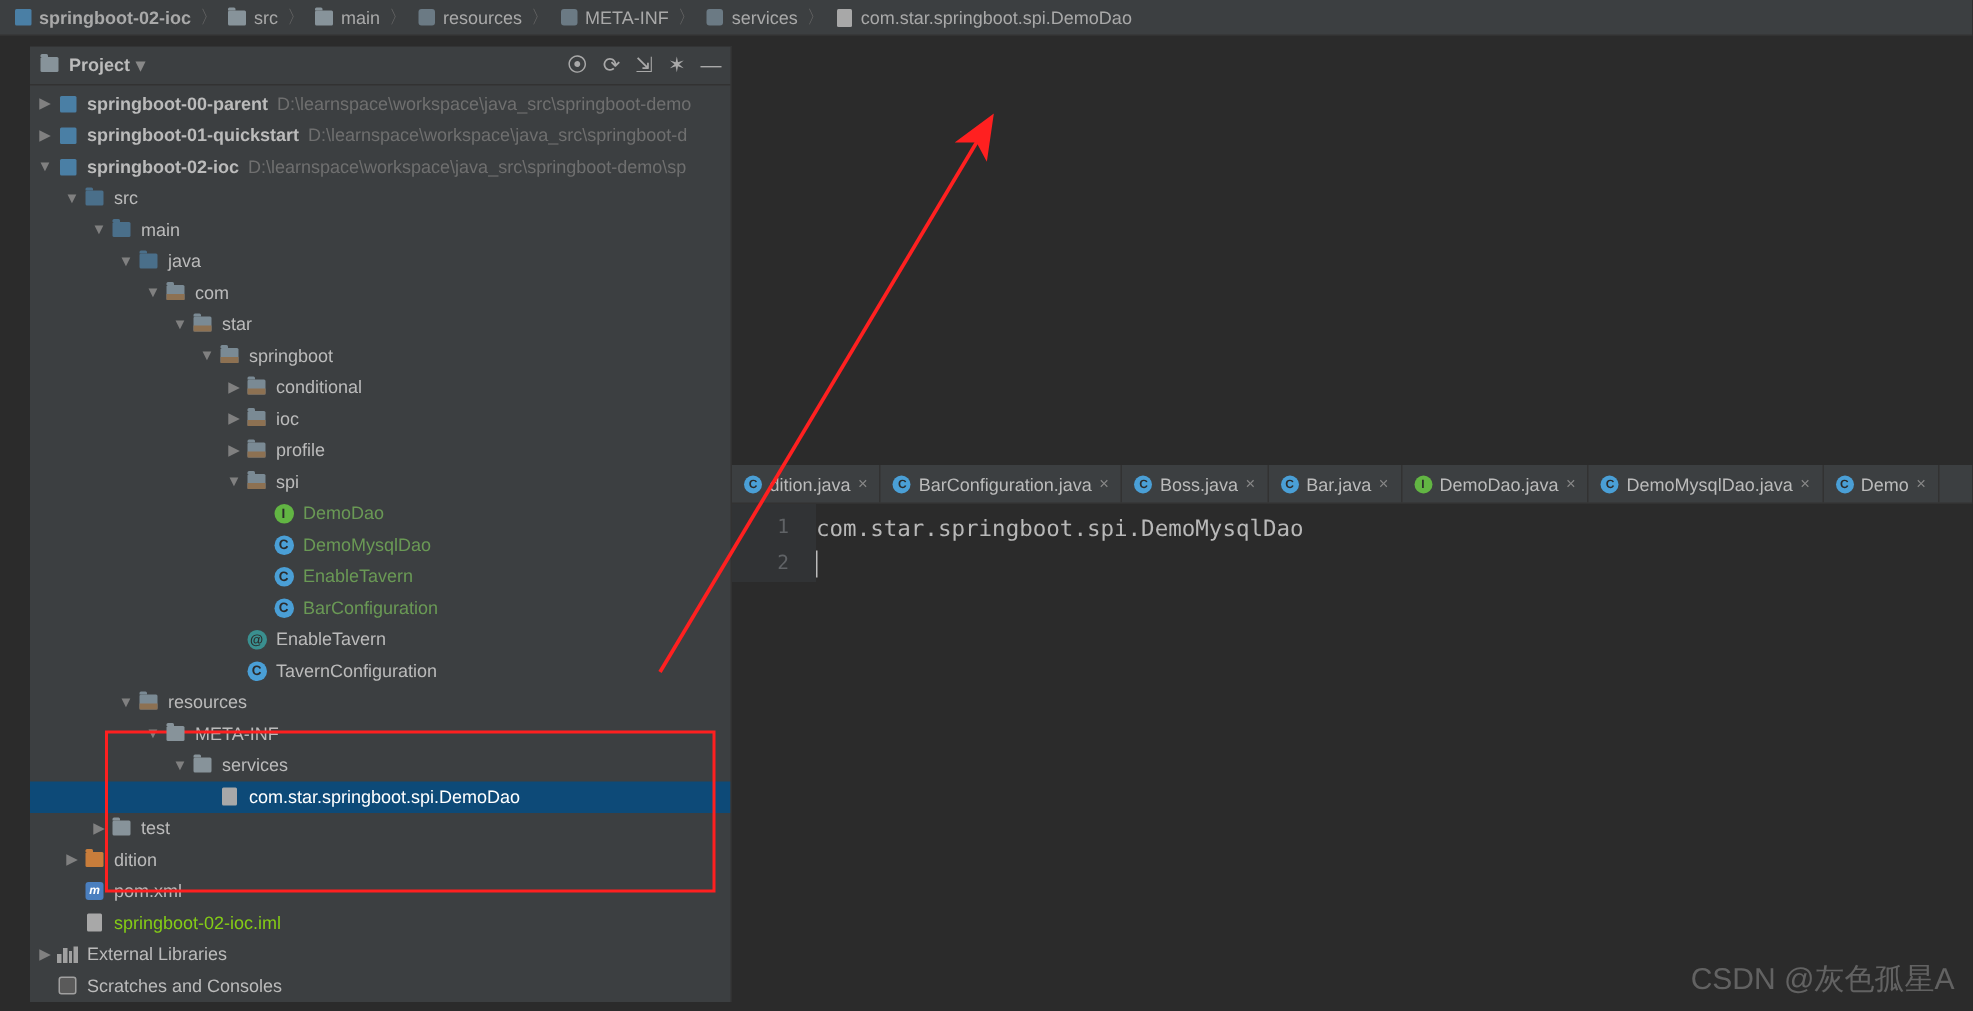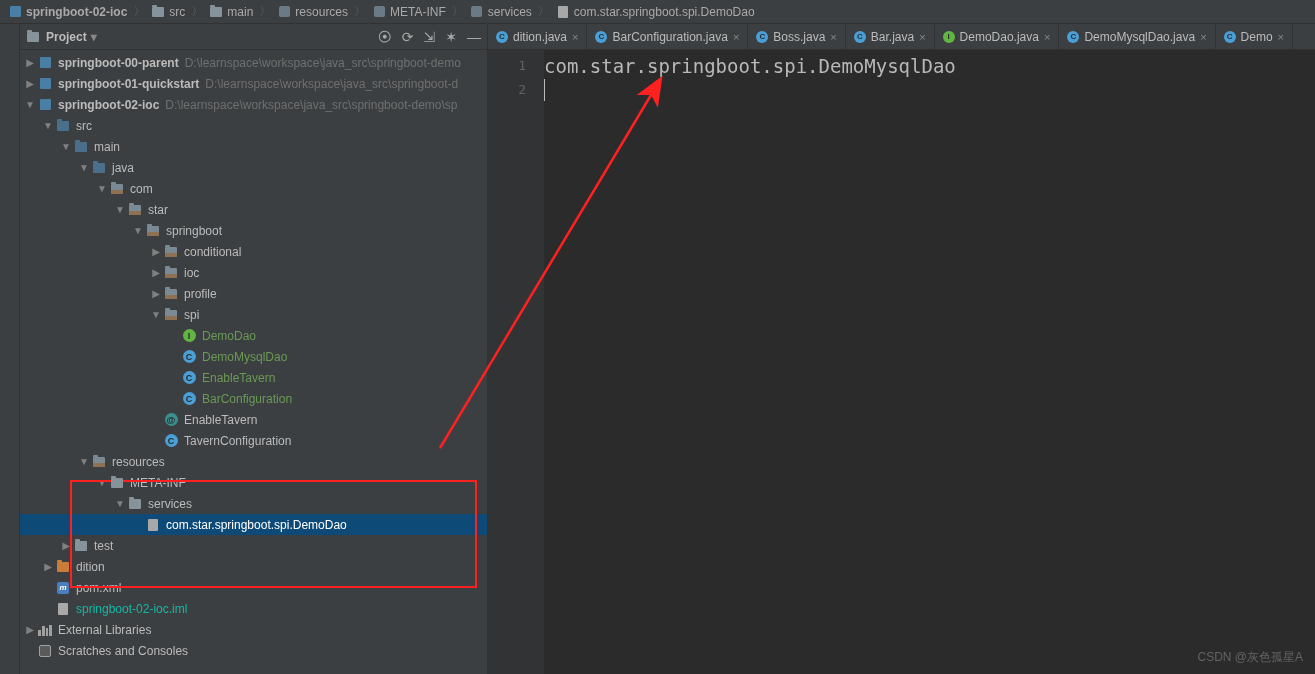--- a/index.html
+++ b/index.html
@@ -18,21 +18,21 @@
   background: #3c3f41;
   border-bottom: 1px solid #323232;
 }
 .bc-item { display: flex; align-items: center; color: #a9a9a9; padding: 0 2px; }
 .bc-sep { color: #666; margin: 0 4px; }
 .bc-icon { width: 14px; height: 14px; margin-right: 4px; display: inline-flex; align-items: center; justify-content: center; }
 .folder-ic { width: 12px; height: 10px; background: #87939a; border-radius: 1px; position: relative; }
 .folder-ic::before { content: ""; position: absolute; top: -2px; left: 0; width: 5px; height: 2px; background: #87939a; border-radius: 1px 1px 0 0; }
 .pkg-ic { width: 11px; height: 11px; background: #6b7a84; border-radius: 2px; }
 .file-ic { width: 10px; height: 12px; background: #a8a8a8; border-radius: 1px; }
-.main { display: flex; height: calc(100% - 24px); }
+.main { display: flex; height: calc(100% - 24px); align-items: center; }
 .gutter-left {
   width: 20px; background: #3c3f41; border-right: 1px solid #323232;
   display: flex; flex-direction: column; align-items: center;
 }
 .sidebar {
   width: 468px; background: #3c3f41;
   display: flex; flex-direction: column;
   border-right: 1px solid #323232;
 }
 .sb-header {
@@ -65,21 +65,21 @@
 .dir-orange { background: #c87d3b; }
 .dir-orange::before { background: #c87d3b; }
 .pkg-brown { width: 12px; height: 10px; background: #7a8a94; border-radius: 1px; position: relative; }
 .pkg-brown::before { content: ""; position: absolute; top: -2px; left: 0; width: 5px; height: 2px; background: #7a8a94; border-radius: 1px 1px 0 0; }
 .pkg-brown::after { content: ""; position: absolute; bottom: 0; left: 0; width: 12px; height: 4px; background: #8d7152; }
 .circle { width: 13px; height: 13px; border-radius: 50%; display: flex; align-items: center; justify-content: center; font-size: 9px; font-weight: bold; color: #2b2b2b; }
 .c-green { background: #62b543; }
 .c-blue { background: #4a9fd6; }
 .c-teal { background: #3a8f8f; }
 .xml-ic { width: 12px; height: 12px; background: #4a7fbf; font-size: 8px; color: white; text-align: center; line-height: 12px; font-style: italic; font-weight: bold; border-radius: 2px; }
-.iml-orange { color: #14b8a6; }
+.iml-orange { color: #84cc16; }
 .green-txt { color: #6a9955; }
 .lib-ic { width: 14px; height: 12px; display: flex; align-items: flex-end; gap: 1px; }
 .lib-ic span { width: 3px; background: #a0a0a0; }
 .scr-ic { width: 12px; height: 12px; border: 1px solid #a0a0a0; border-radius: 2px; background: #5a5a5a; }
 .red-box {
   position: absolute; border: 2px solid #ff2020;
   left: 50px; top: 430px; width: 407px; height: 108px;
   pointer-events: none;
 }
 .editor-area { flex: 1; display: flex; flex-direction: column; background: #2b2b2b; }
@@ -99,29 +99,29 @@
 .tc-green { background: #62b543; }
 .editor { flex: 1; display: flex; }
 .gutter {
   width: 56px; background: #313335; color: #606366;
   text-align: right; padding: 4px 18px 0 0;
   font-family: "Consolas", monospace; font-size: 13px;
   line-height: 24px;
 }
 .code {
   flex: 1; padding: 4px 0 0 0;
-  font-family: "Consolas", monospace; font-size: 19px;
+  font-family: "Consolas", monospace; font-size: 15px;
   line-height: 24px; color: #b8b8b8;
   position: relative;
 }
 .caret { border-right: 1px solid #bbbbbb; }
 .arrow-svg { position: absolute; left: 420px; top: 68px; pointer-events: none; }
 .watermark {
   position: absolute; right: 12px; bottom: 8px;
-  color: rgba(200,200,200,0.35); font-size: 12px;
+  color: rgba(200,200,200,0.35); font-size: 20px;
 }
 .ind-0 { padding-left: 4px; }
 .ind-1 { padding-left: 22px; }
 .ind-2 { padding-left: 40px; }
 .ind-3 { padding-left: 58px; }
 .ind-4 { padding-left: 76px; }
 .ind-5 { padding-left: 94px; }
 .ind-6 { padding-left: 112px; }
 .ind-7 { padding-left: 130px; }
 .ind-8 { padding-left: 148px; }

